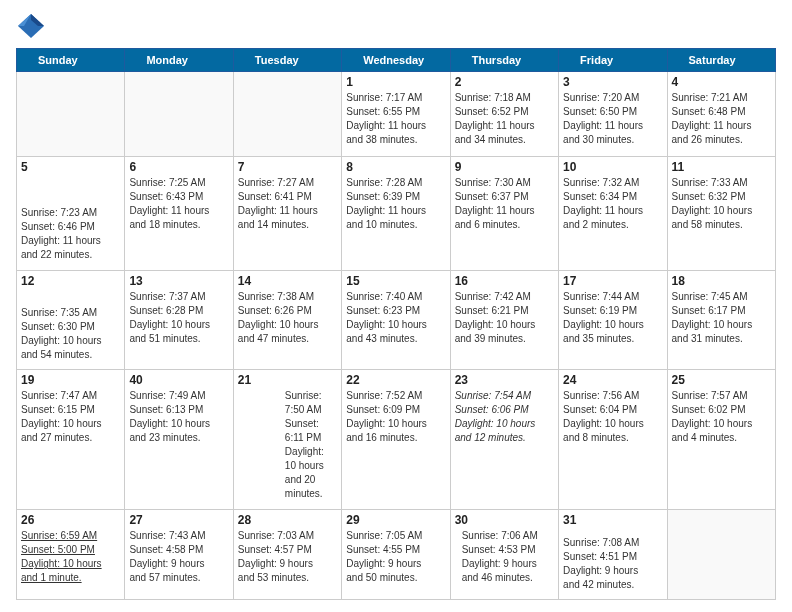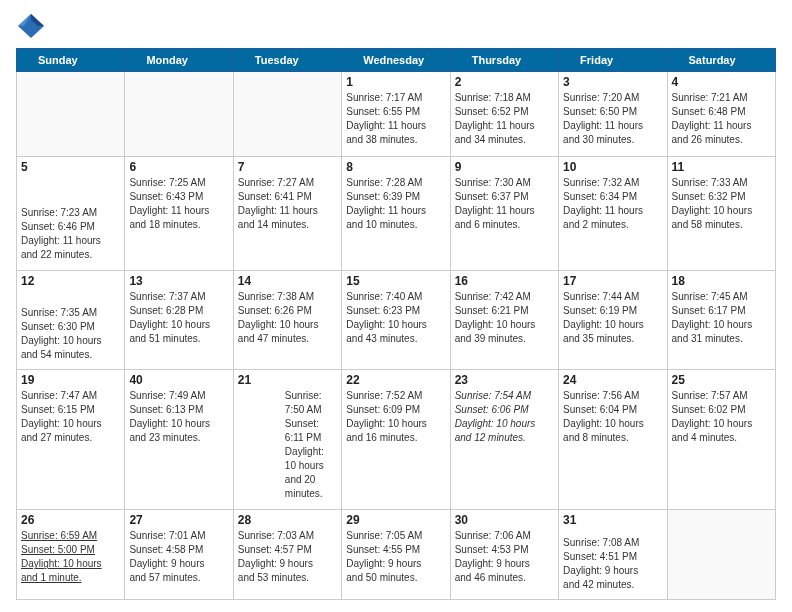--- a/index.html
+++ b/index.html
@@ -319,42 +319,42 @@
         <tr>
           <td>
             <span class="day-num">26</span>
             <div class="cell-info" style="white-space: pre-line; text-decoration: underline;">Sunrise: 6:59 AM
 Sunset: 5:00 PM
 Daylight: 10 hours
 and 1 minute.</div>
           </td>
           <td>
             <span class="day-num">27</span>
-            <div class="cell-info" style="white-space: pre-line;">Sunrise: 7:01 AM
+            <div class="cell-info" style="white-space: pre-line;">Sunrise: 7:43 AM
 Sunset: 4:58 PM
 Daylight: 9 hours
 and 57 minutes.</div>
           </td>
           <td>
             <span class="day-num">28</span>
             <div class="cell-info" style="white-space: pre-line;">Sunrise: 7:03 AM
 Sunset: 4:57 PM
 Daylight: 9 hours
 and 53 minutes.</div>
           </td>
           <td>
             <span class="day-num">29</span>
             <div class="cell-info" style="white-space: pre-line;">Sunrise: 7:05 AM
 Sunset: 4:55 PM
 Daylight: 9 hours
 and 50 minutes.</div>
           </td>
           <td>
             <span class="day-num">30</span>
-            <div class="cell-info" style="white-space: pre-line;">Sunrise: 7:06 AM
+            <div class="cell-info" style="white-space: pre-line; margin-left: 7px;">Sunrise: 7:06 AM
 Sunset: 4:53 PM
 Daylight: 9 hours
 and 46 minutes.</div>
           </td>
           <td>
             <span class="day-num">31</span>
             <div class="cell-info" style="white-space: pre-line; margin-top: 9px;">Sunrise: 7:08 AM
 Sunset: 4:51 PM
 Daylight: 9 hours
 and 42 minutes.</div>

